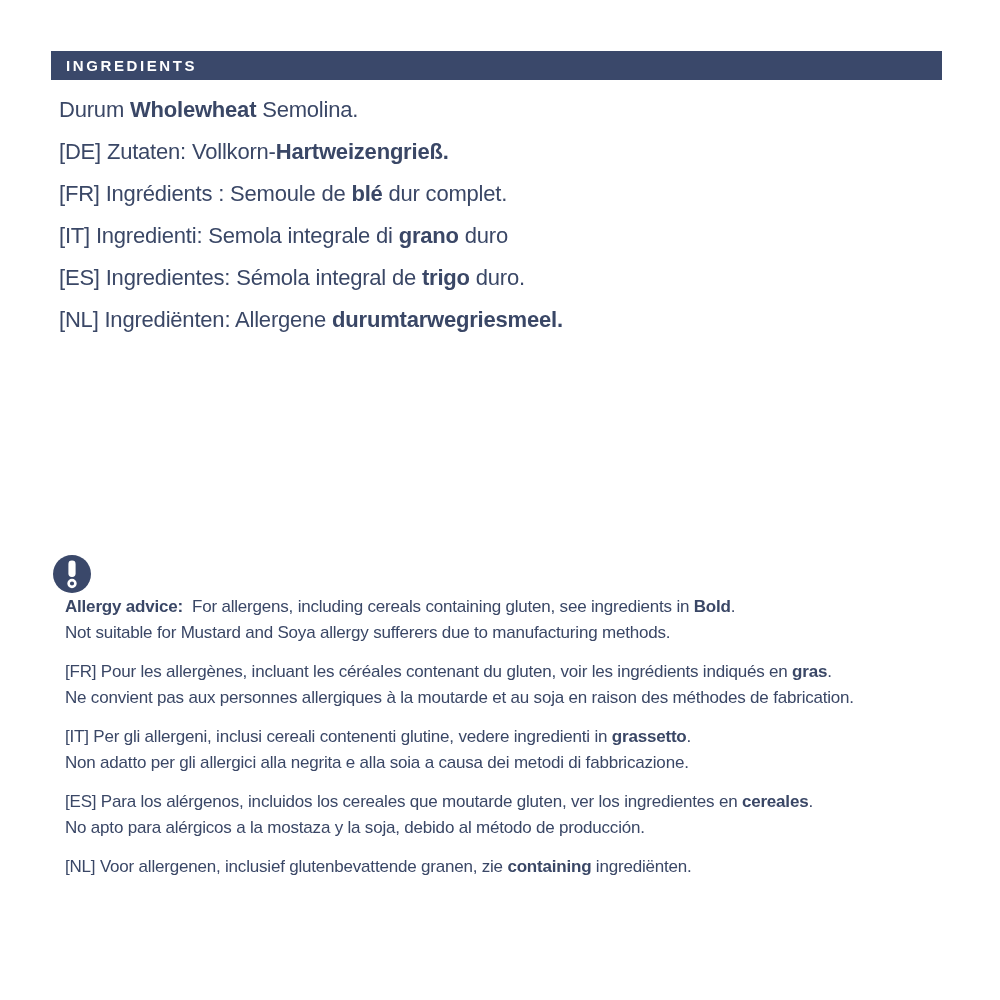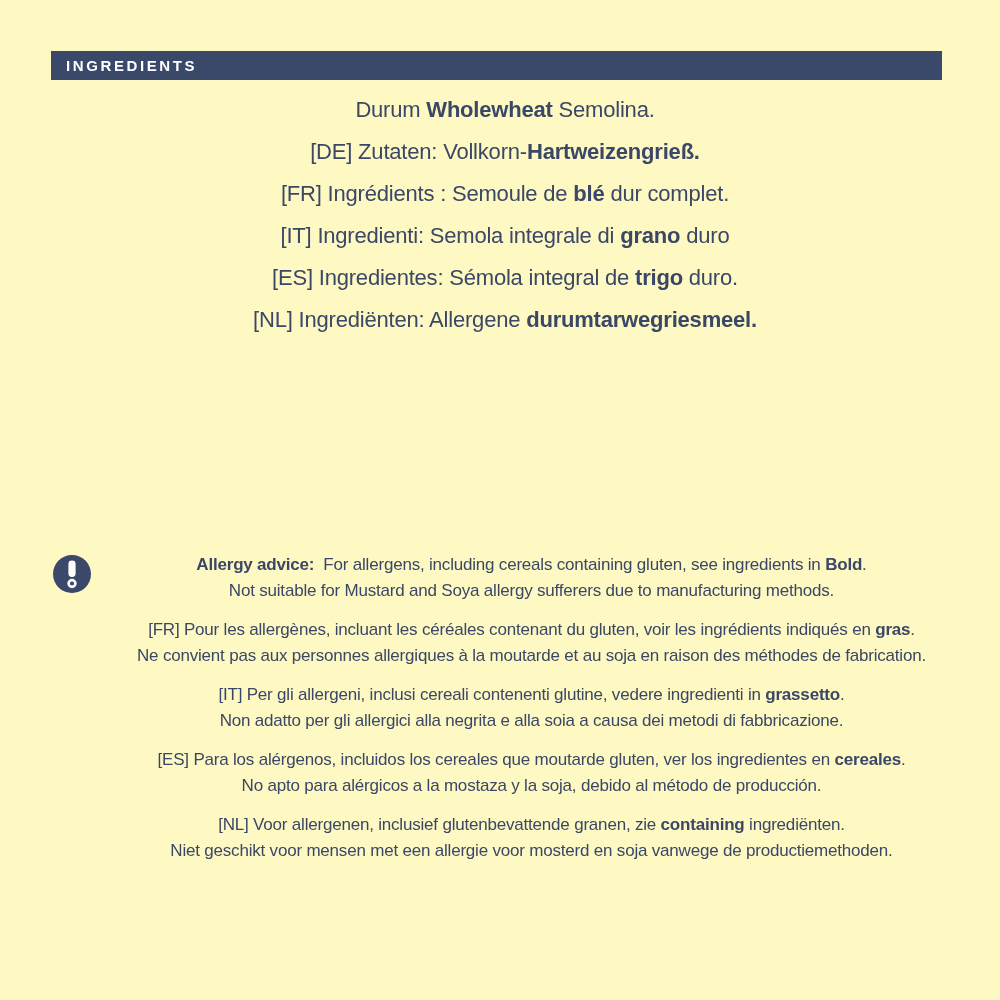--- a/index.html
+++ b/index.html
@@ -11,22 +11,21 @@
     height: 1000px;
     background: #e7e4dc;
     font-family: "Liberation Sans", sans-serif;
     color: #3a4766;
     overflow: hidden;
   }
   .page {
     position: relative;
     width: 1000px;
     height: 1000px;
-    background: #fef9c3;
-    text-align: center;
+    background: #ffffff;
   }
   .header-bar {
     position: absolute;
     left: 51px;
     top: 51px;
     width: 891px;
     height: 29px;
     background: #3a486a;
     display: flex;
     align-items: center;
@@ -52,20 +51,21 @@
     letter-spacing: -0.2px;
     white-space: pre-wrap;
   }
   .allergy-section {
     position: absolute;
     left: 52px;
     top: 552px;
     width: 906px;
     display: flex;
     align-items: flex-start;
+    flex-direction: column;
   }
   .allergy-icon {
     flex: 0 0 40px;
     width: 40px;
     height: 40px;
     margin-top: 2px;
   }
   .allergy-text {
     margin-left: 13px;
     width: 853px;
@@ -122,18 +122,17 @@
         <div class="al-par">
           <p class="al-line"><span>[IT] Per gli allergeni, inclusi cereali contenenti glutine, vedere ingredienti in </span><span class="b">grassetto</span><span>.</span></p>
           <p class="al-line"><span>Non adatto per gli allergici alla negrita e alla soia a causa dei metodi di fabbricazione.</span></p>
         </div>
         <div class="al-par">
           <p class="al-line"><span>[ES] Para los alérgenos, incluidos los cereales que moutarde gluten, ver los ingredientes en </span><span class="b">cereales</span><span>.</span></p>
           <p class="al-line"><span>No apto para alérgicos a la mostaza y la soja, debido al método de producción.</span></p>
         </div>
         <div class="al-par">
           <p class="al-line"><span>[NL] Voor allergenen, inclusief glutenbevattende granen, zie </span><span class="b">containing</span><span> ingrediënten.</span></p>
-          <p class="al-line"><span>Niet geschikt voor mensen met een allergie voor mosterd en soja vanwege de productiemethoden.</span></p>
         </div>
       </div>
   </div>
 
 </div>
 
 </body></html>

